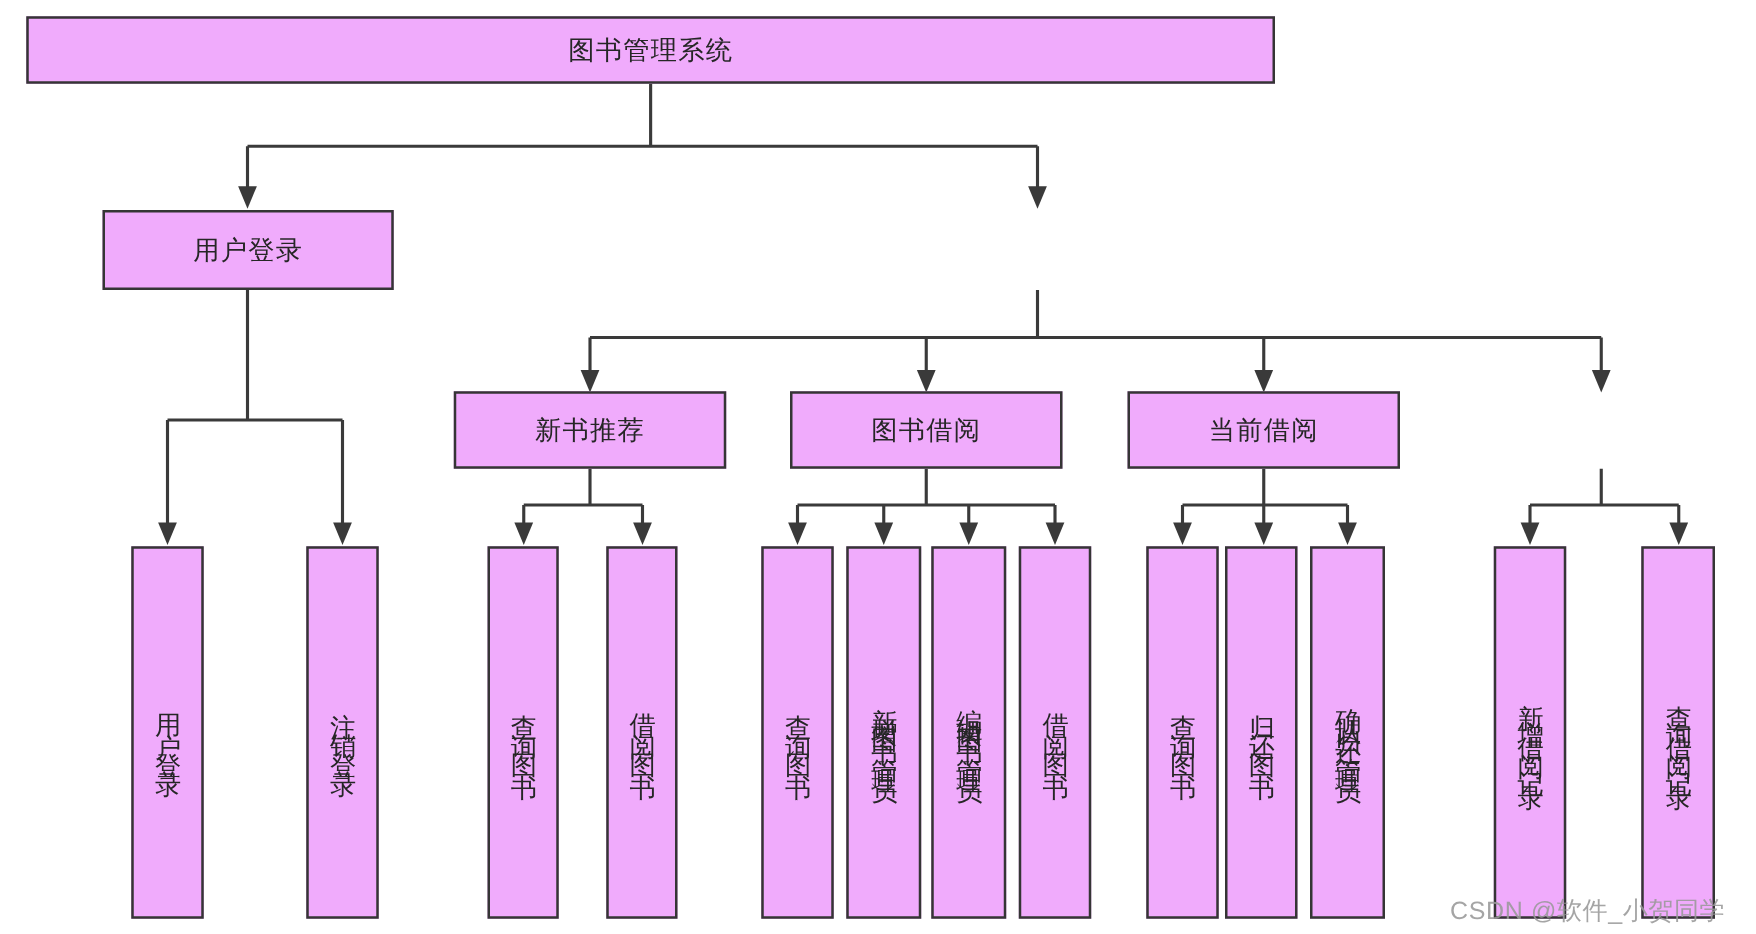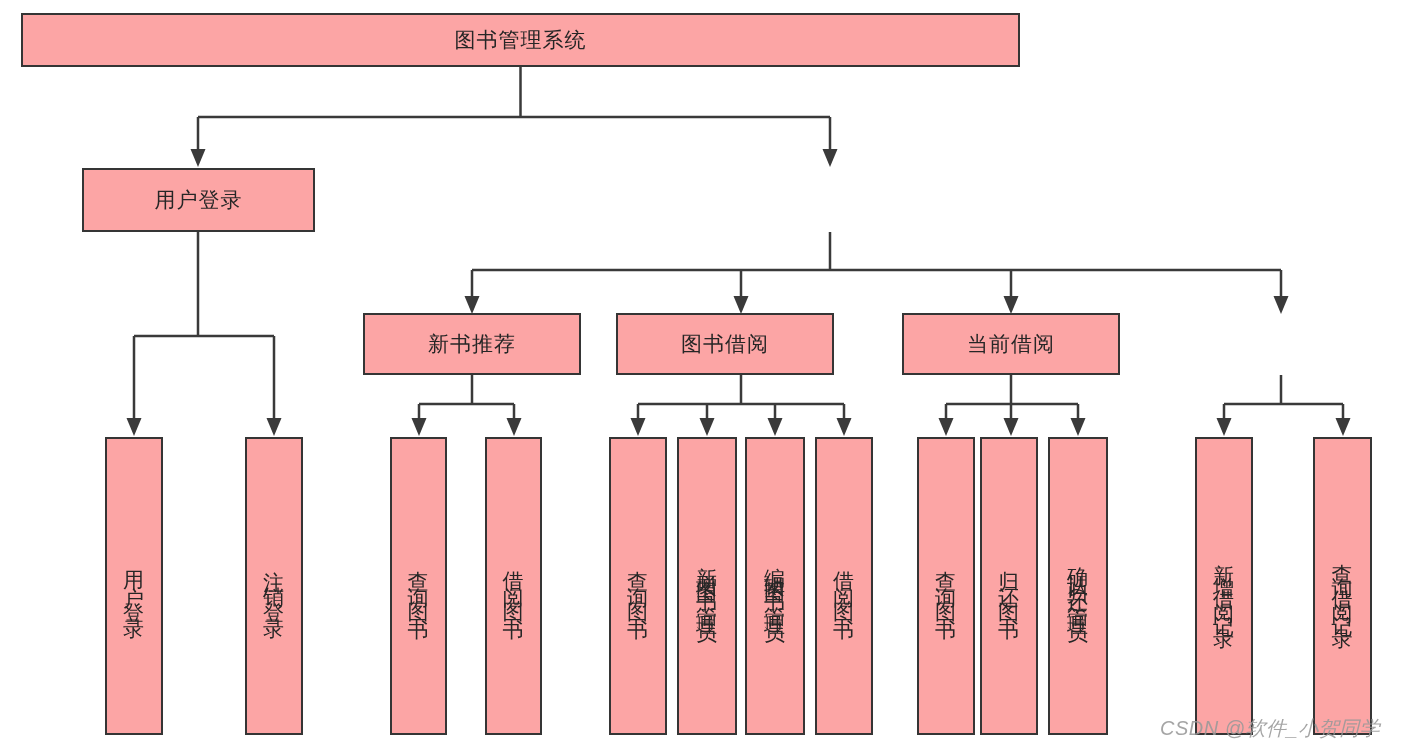--- a/index.html
+++ b/index.html
@@ -7,21 +7,21 @@
     position:relative;
     width:1405px;height:747px;
     background:#ffffff;
     font-family:"Liberation Sans",sans-serif;
     overflow:hidden;
   }
   .connectors{position:absolute;left:0;top:0;z-index:1;}
   .box{
     position:absolute;
     box-sizing:border-box;
-    background:#fca5a5;
+    background:#f0abfc;
     border:2.5px solid #353535;
     display:flex;align-items:center;justify-content:center;
     color:#262626;
     z-index:2;
   }
   .hbox span{
     font-size:21px;
     letter-spacing:1px;
     white-space:nowrap;
     color:#262626;
@@ -38,21 +38,20 @@
   .vbox .vt.mid{letter-spacing:13px;}
   .vbox .vt.long{letter-spacing:8px;}
   .watermark{
     position:absolute;
     left:1160px;top:715px;
     font-size:20px;
     color:rgba(152,152,152,0.88);
     letter-spacing:0.5px;
     white-space:nowrap;
     z-index:5;
-    font-style:italic;
   }
 </style>
 </head>
 <body>
 
 <div class="stage">
 
   <svg class="connectors" width="1405" height="747" viewBox="0 0 1405 747" xmlns="http://www.w3.org/2000/svg">
     <g stroke="#3a3a3a" stroke-width="2.5" fill="none">
 
@@ -97,21 +96,21 @@
     <span>图书管理系统</span>
   </div>
 
   <div class="box hbox" style="left:82px;top:168px;width:233px;height:64px;">
     <span>用户登录</span>
   </div>
 
   <div class="box hbox" style="left:363px;top:313px;width:218px;height:62px;">
     <span>新书推荐</span>
   </div>
-  <div class="box hbox" style="left:616px;top:313px;width:218px;height:62px;">
+  <div class="box hbox" style="left:632px;top:313px;width:218px;height:62px;">
     <span>图书借阅</span>
   </div>
   <div class="box hbox" style="left:902px;top:313px;width:218px;height:62px;">
     <span>当前借阅</span>
   </div>
 
   <div class="box vbox" style="left:105px;top:437px;width:58px;height:298px;">
     <span class="vt">用户登录</span>
   </div>
   <div class="box vbox" style="left:245px;top:437px;width:58px;height:298px;">

